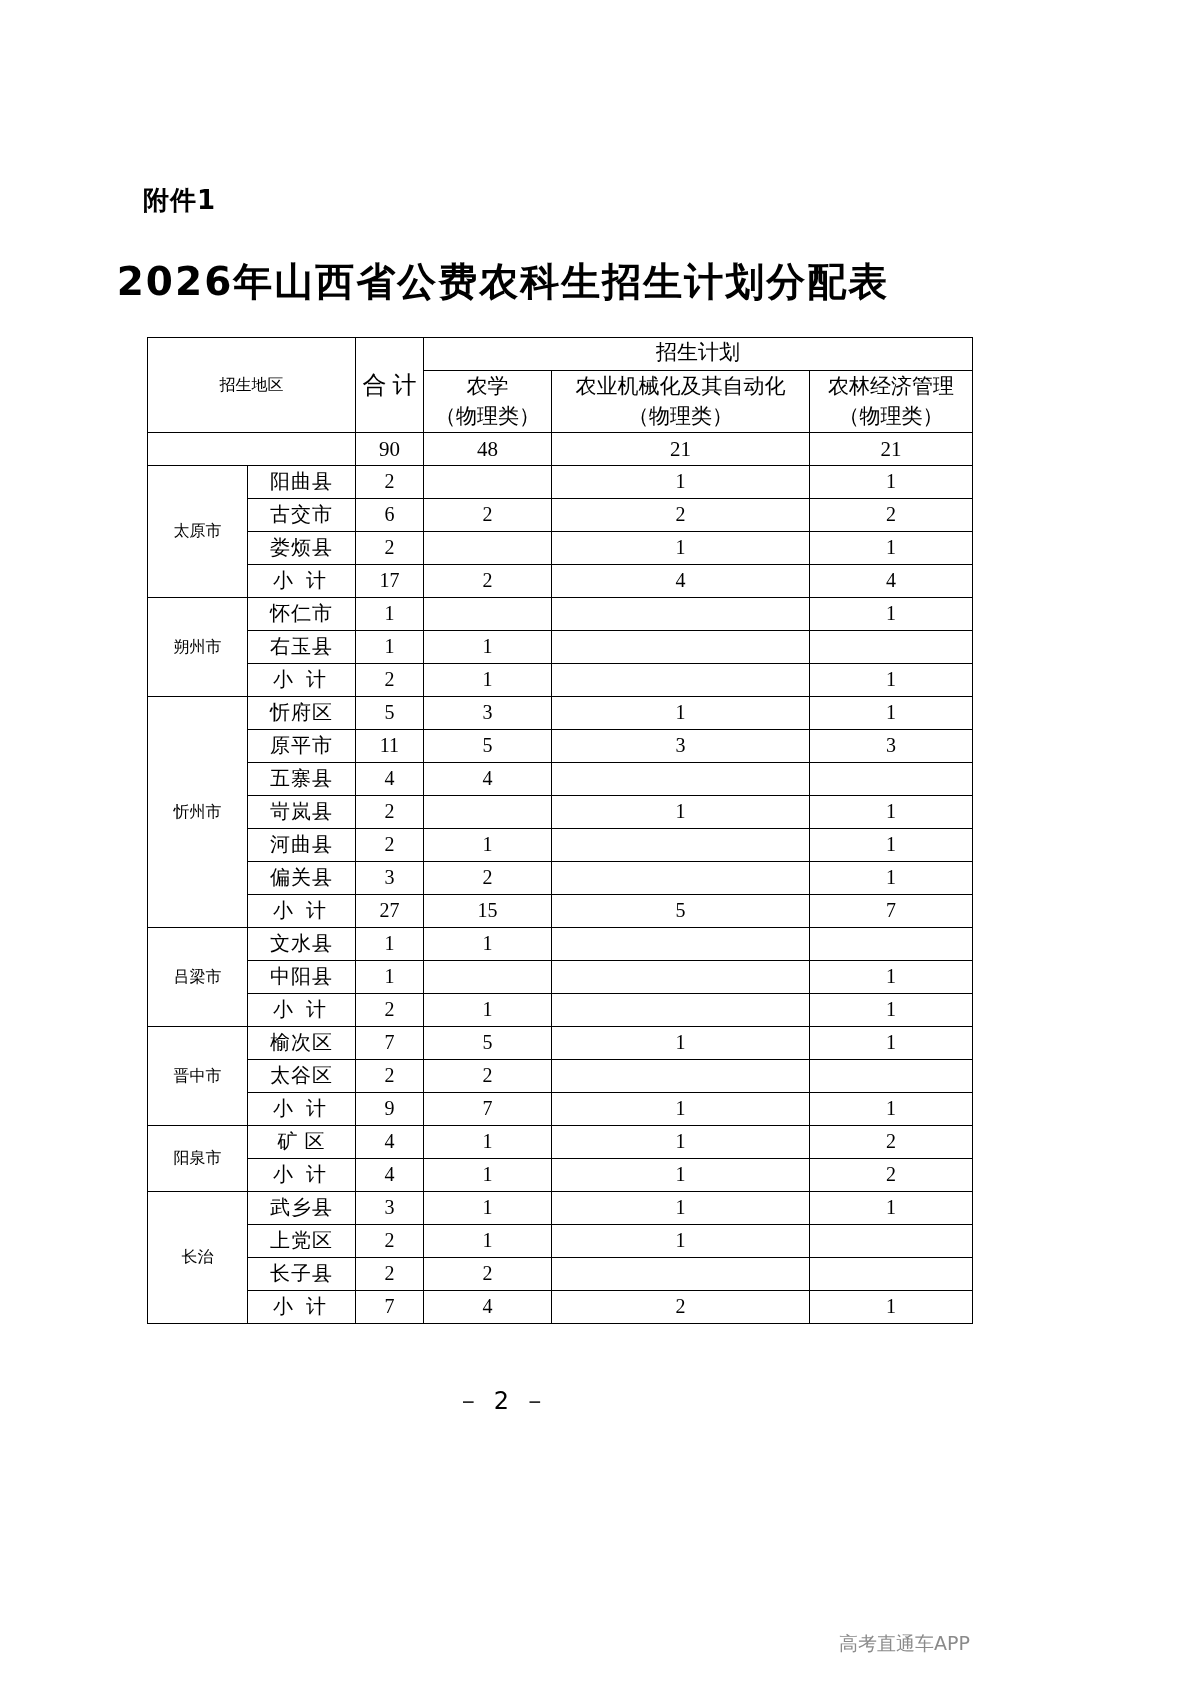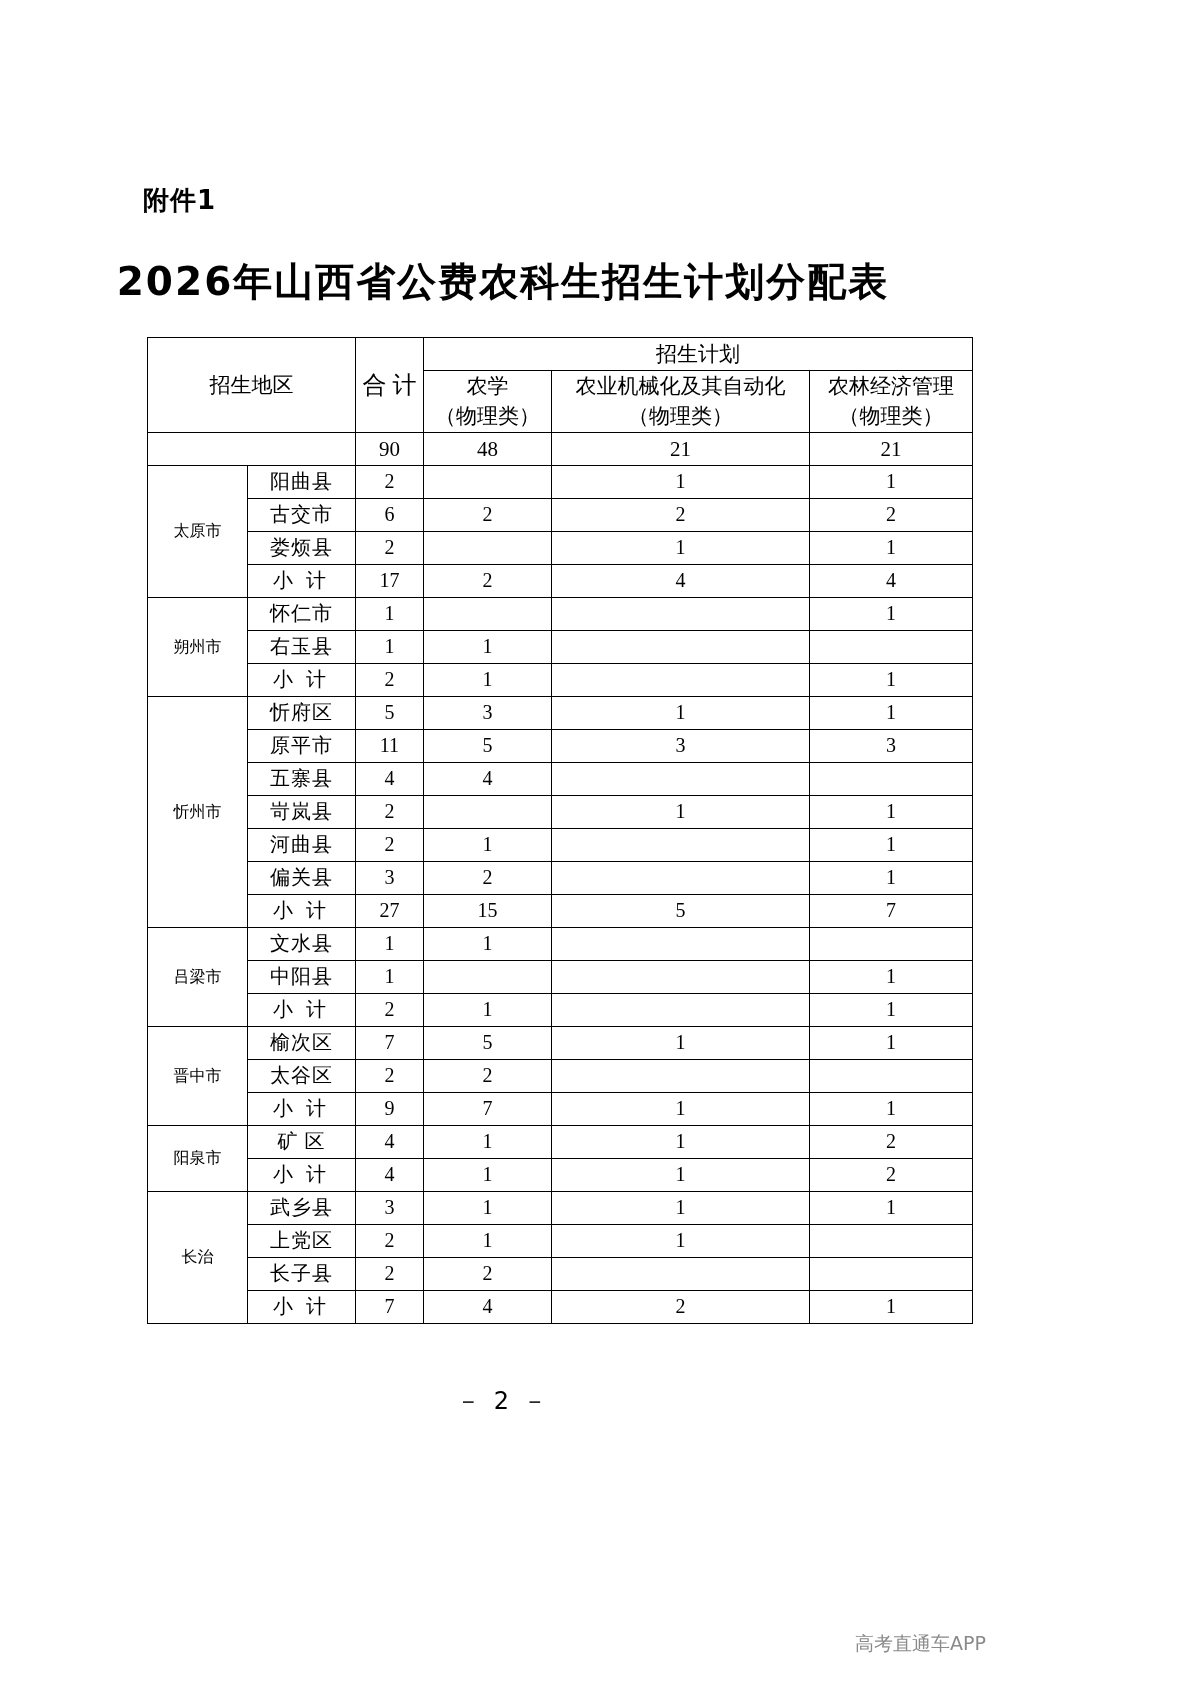--- a/index.html
+++ b/index.html
@@ -59,43 +59,43 @@
     height: 32px;
     line-height: 1.25;
   }
   .col-region { width: 100px; }
   .col-county { width: 108px; }
   .col-total  { width: 68px; }
   .col-nx     { width: 128px; }
   .col-nj     { width: 258px; }
   .col-nl     { width: 163px; }
 
-  .hdr-plan { height: 60px; font-size: 21px; }
-  .hdr-region { font-size: 21px; }
+  .hdr-plan { height: 60px; font-size: 21px; font-family: Liberation Mono, monospace; }
+  .hdr-region { font-size: 16px; }
   .hdr-total { font-size: 24px; }
   .hdr-sub { height: 92px; font-size: 21px; }
   .hdr-sub div { line-height: 1.45; }
   .row-sum td { height: 38px; font-size: 21px; }
   .data-row td { height: 35px; }
   .region-cell { font-size: 16px; font-family: Liberation Serif, serif; }
   .county-cell { letter-spacing: 1px; }
   .subtotal { letter-spacing: 4px; margin-top: 7px; }
   .page-num {
     position: absolute;
     left: 0;
     right: 0;
     top: 1385px;
     text-align: center;
     font-size: 24px;
     font-family: "DejaVu Sans", "Liberation Sans", sans-serif;
     letter-spacing: 3px;
   }
   .watermark {
     position: absolute;
-    right: 20px;
+    right: 36px;
     bottom: 26px;
     font-size: 19px;
     color: #8a8a8a;
     font-family: "DejaVu Sans", "Liberation Sans", sans-serif;
   }
 </style>
 </head>
 <body>
 
 <div class="page">

